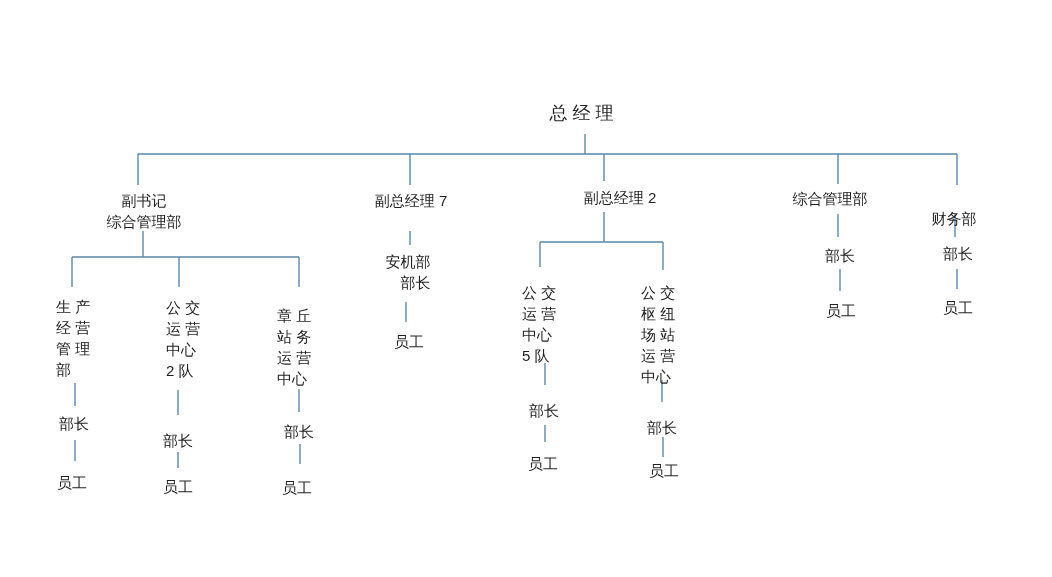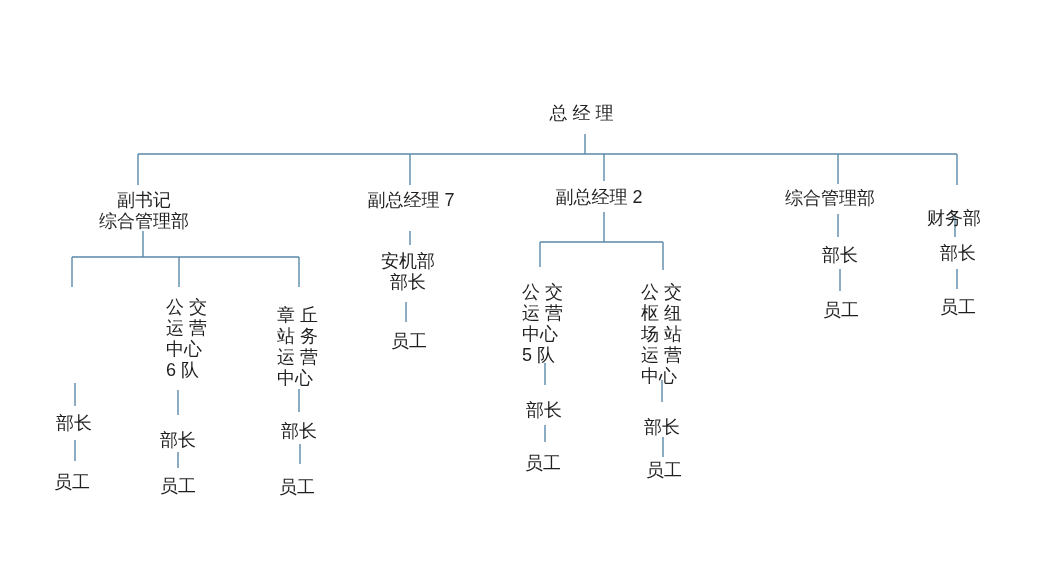--- a/index.html
+++ b/index.html
@@ -20,21 +20,21 @@
     left: 0;
     top: 0;
     width: 1052px;
     height: 577px;
     fill: none;
     stroke-width: 1.4px;
   }
   .node {
     position: absolute;
     white-space: nowrap;
-    font-size: 18px;
+    font-size: 15px;
     line-height: 21px;
   }
   .node.center {
     transform: translateX(-50%);
     text-align: center;
   }
   .node.left {
     text-align: left;
   }
   .node.title {
@@ -84,60 +84,66 @@
 <div class="node center title" style="left: 584px; top: 102px;">
       <div>总经理</div>
     </div>
     <div class="node center" style="left: 144px; top: 190px;">
       <div>副书记</div>
       <div>综合管理部</div>
     </div>
     <div class="node center" style="left: 411px; top: 190px;">
       <div>副总经理 7</div>
     </div>
-    <div class="node center" style="left: 599px; top: 187px;">
+    <div class="node center" style="left: 620px; top: 187px;">
       <div>副总经理 2</div>
     </div>
     <div class="node center" style="left: 830px; top: 188px; text-align: center;">
       <div>综合管理部</div>
     </div>
     <div class="node center" style="left: 954px; top: 208px;">
       <div>财务部</div>
+    </div>
+    <div class="node left" style="left: 56px; top: 296px;">
+      <div>生 产</div>
+      <div>经 营</div>
+      <div>管 理</div>
+      <div>部</div>
     </div>
     <div class="node center" style="left: 74px; top: 413px;">
       <div>部长</div>
     </div>
     <div class="node center" style="left: 72px; top: 472px;">
       <div>员工</div>
     </div>
     <div class="node left" style="left: 166px; top: 297px;">
       <div>公 交</div>
       <div>运 营</div>
       <div>中心</div>
-      <div>6 队</div>
+      <div>2 队</div>
     </div>
     <div class="node center" style="left: 178px; top: 430px;">
       <div>部长</div>
     </div>
     <div class="node center" style="left: 178px; top: 476px;">
       <div>员工</div>
     </div>
     <div class="node left" style="left: 277px; top: 305px;">
       <div>章 丘</div>
       <div>站 务</div>
       <div>运 营</div>
       <div>中心</div>
     </div>
     <div class="node center" style="left: 299px; top: 421px;">
       <div>部长</div>
     </div>
     <div class="node center" style="left: 297px; top: 477px;">
       <div>员工</div>
     </div>
-    <div class="node center" style="left: 408px; top: 251px;">
+    <div class="node center" style="left: 408px; top: 251px; text-align: right;">
       <div>安机部</div>
       <div>部长</div>
     </div>
     <div class="node center" style="left: 409px; top: 331px;">
       <div>员工</div>
     </div>
     <div class="node left" style="left: 522px; top: 282px;">
       <div>公 交</div>
       <div>运 营</div>
       <div>中心</div>

